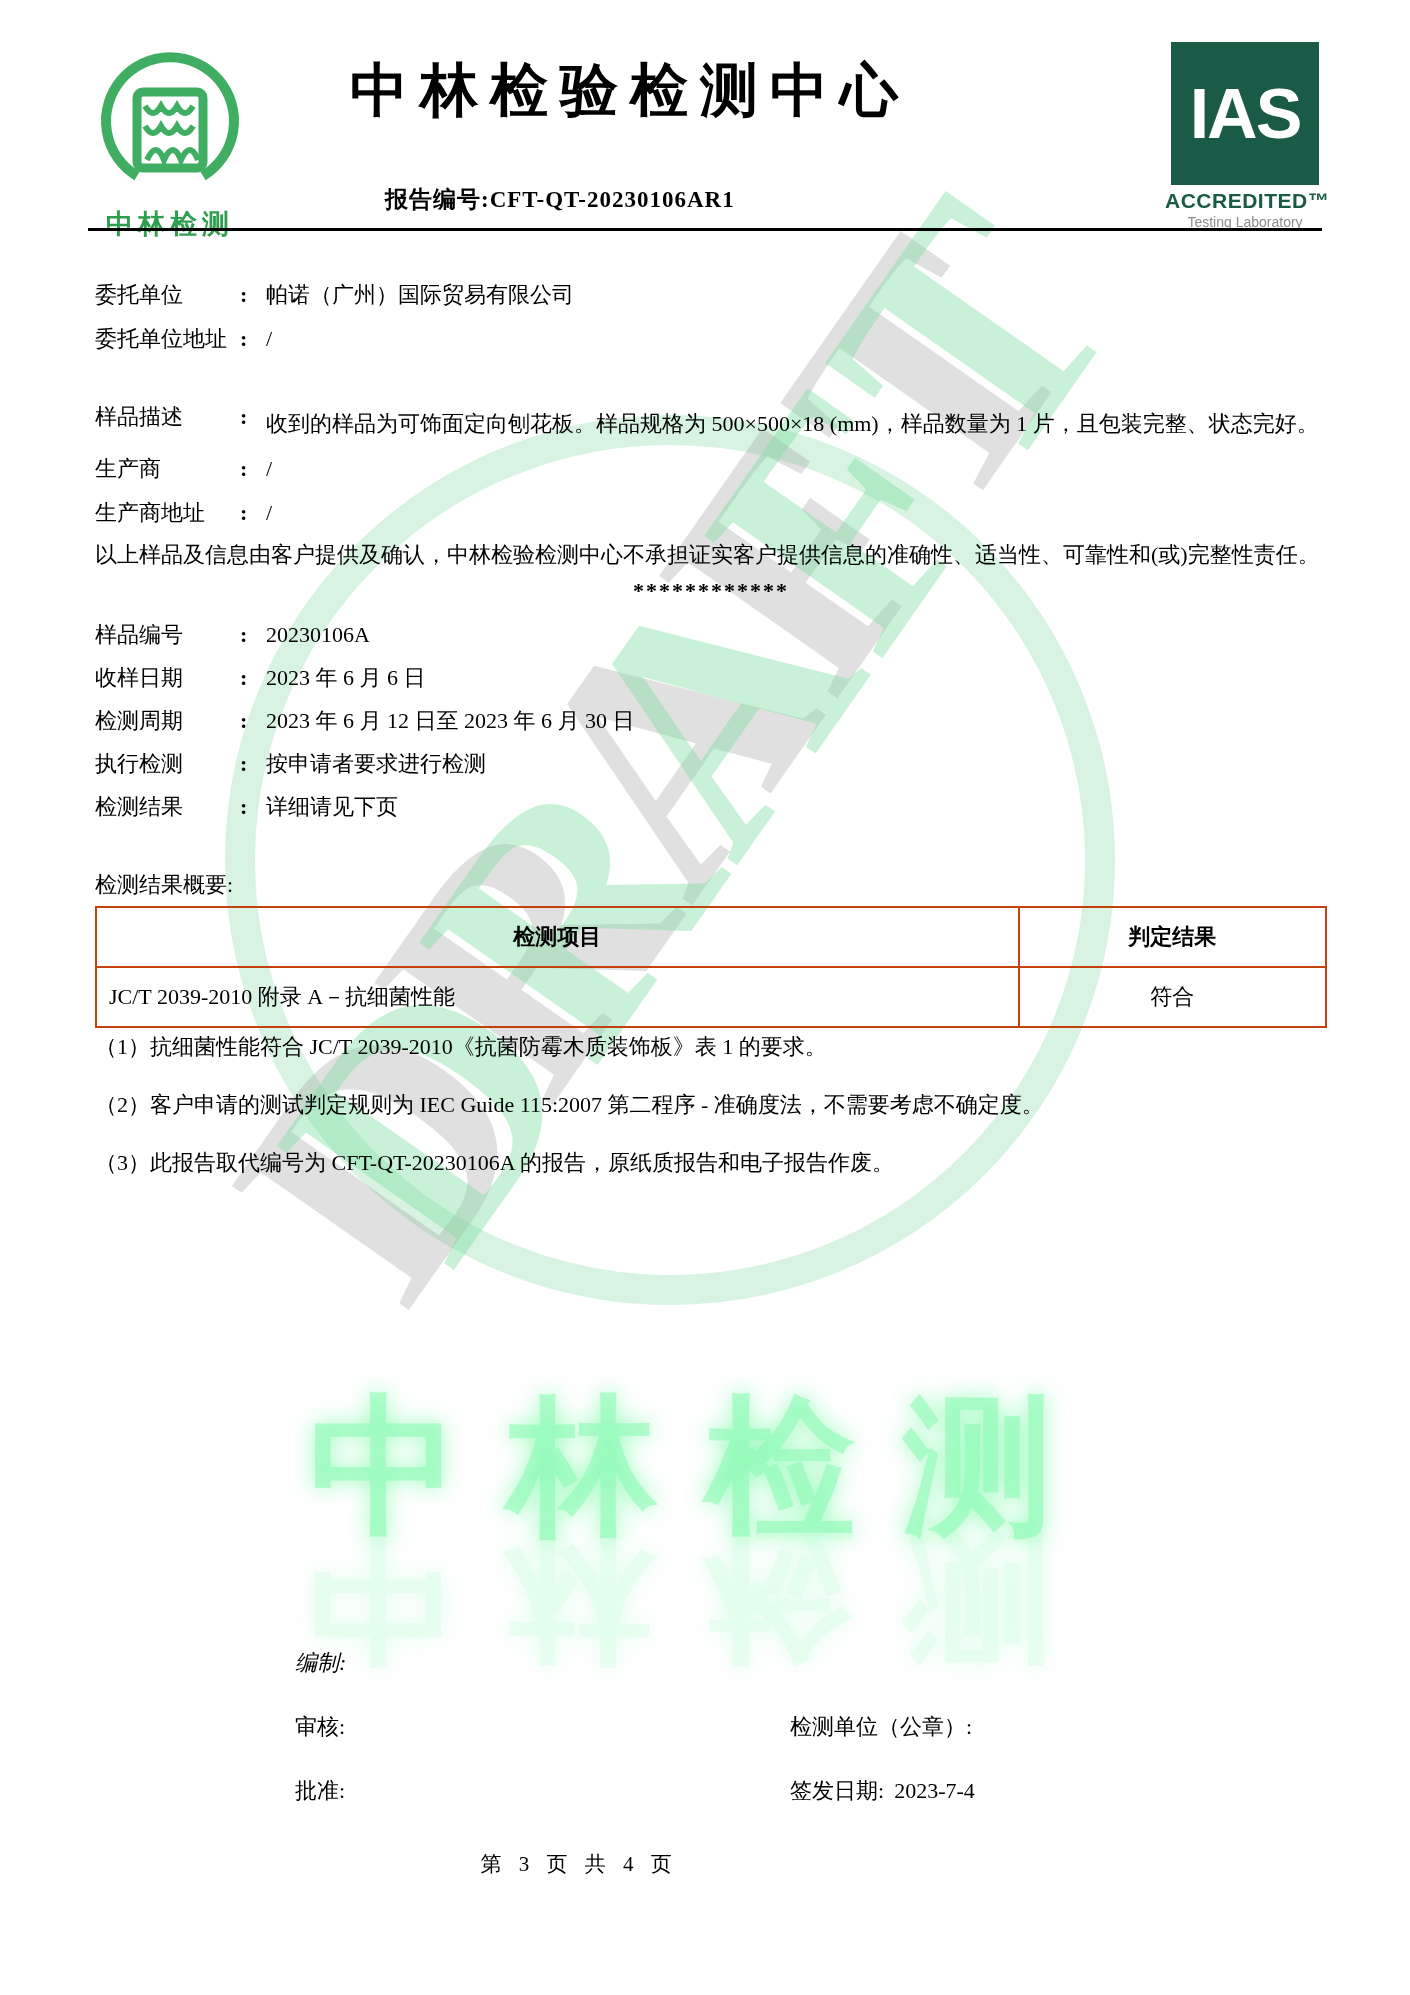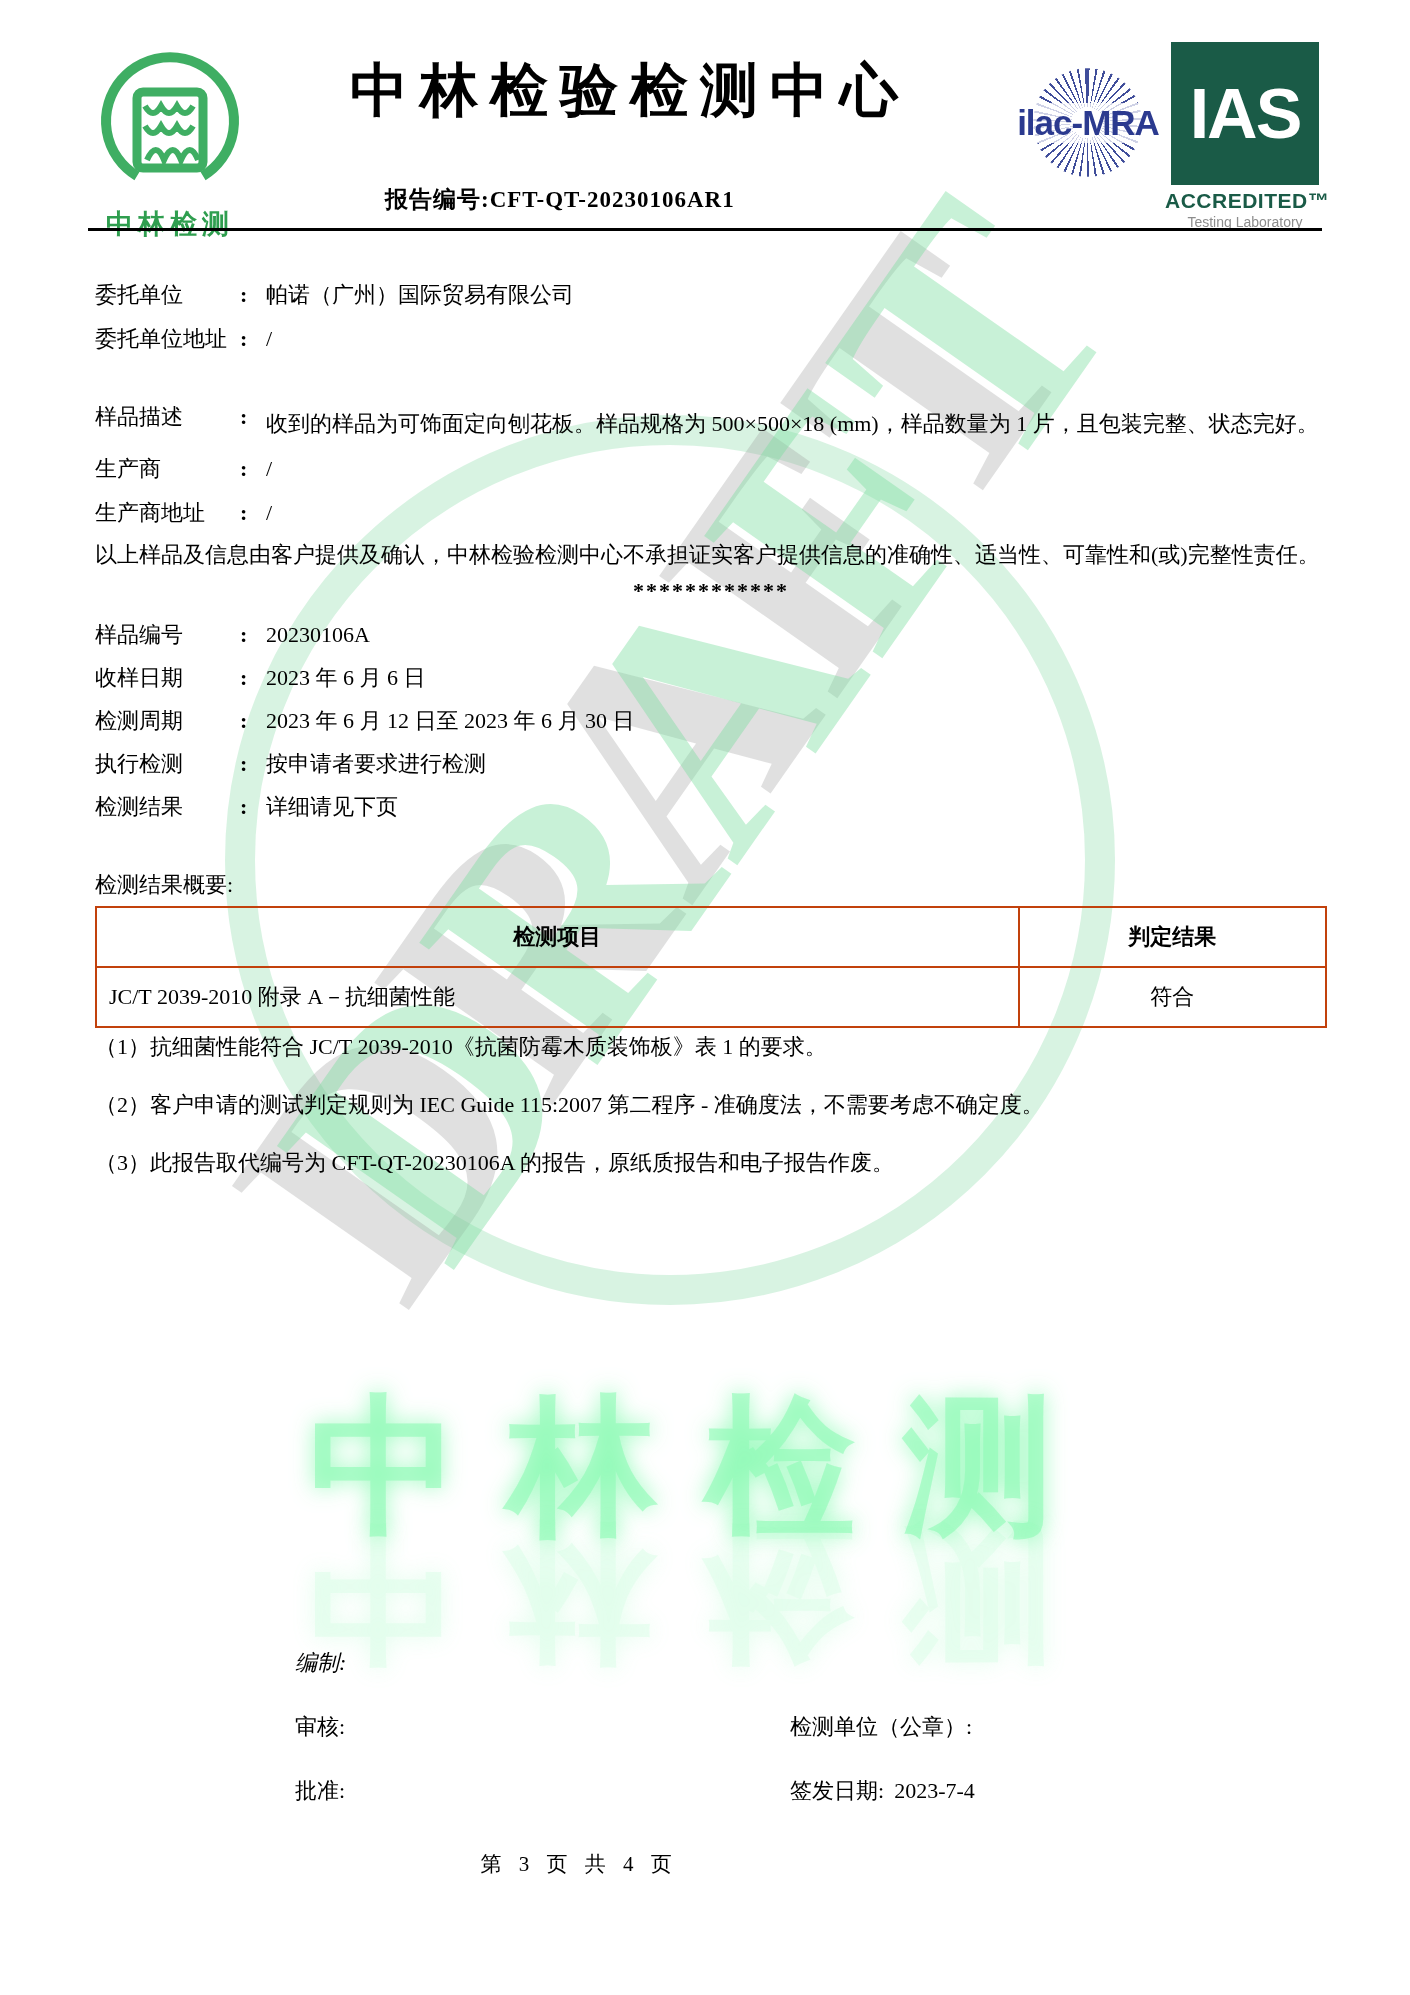--- a/index.html
+++ b/index.html
@@ -134,24 +134,20 @@
       </svg>
       <div class="logo-label">中林检测</div>
     </div>
 
     <div class="title">中林检验检测中心</div>
 
     <div class="report-no">
       <span>报告编号:</span><span>CFT-QT-20230106AR1</span>
     </div>
 
-    <div class="ilac-box">
-      <div class="ilac-burst"></div>
-      <div class="ilac-text">ilac-MRA</div>
-    </div>
 
     <div class="ias-box">
       <div class="ias-mark">
         <span>IAS</span>
       </div>
       <div class="ias-accredited">ACCREDITED™</div>
       <div class="ias-sub">Testing Laboratory</div>
     </div>
 
     <div class="header-rule"></div>

